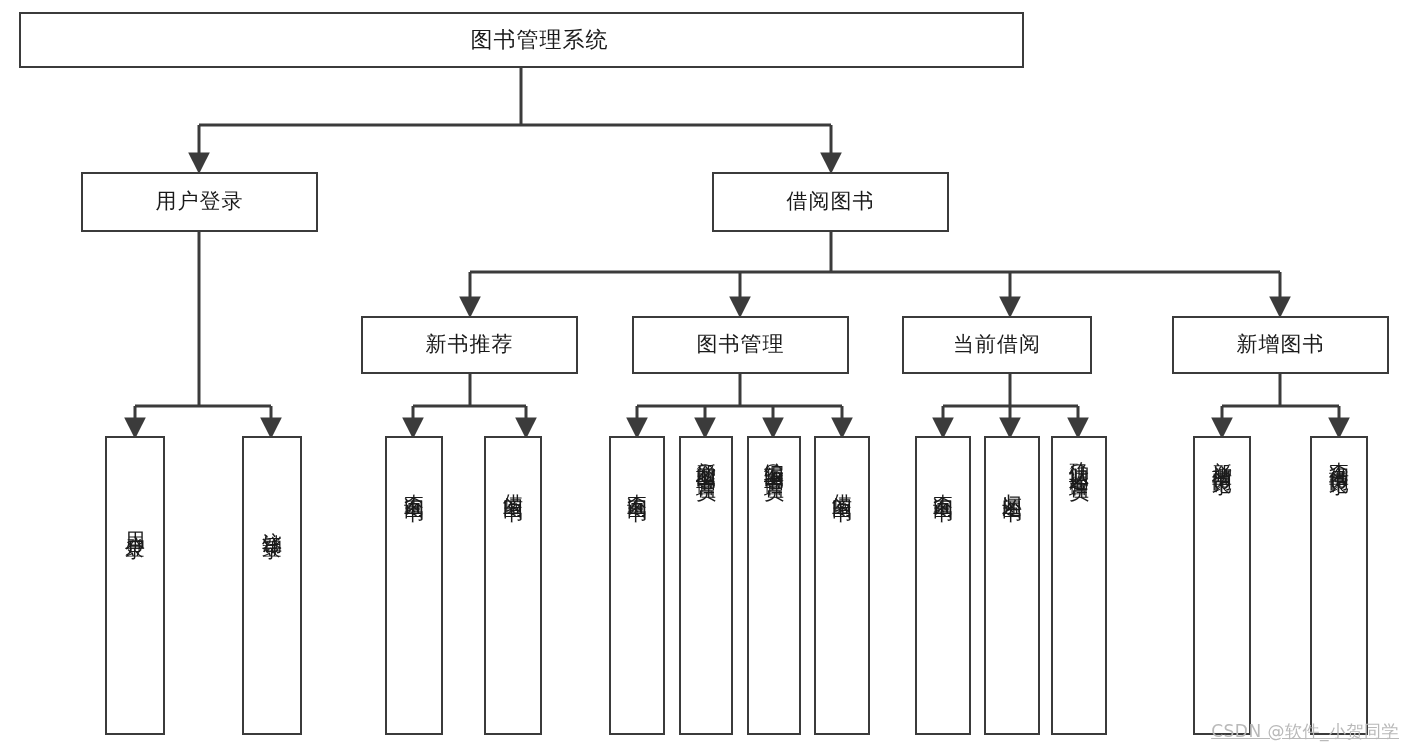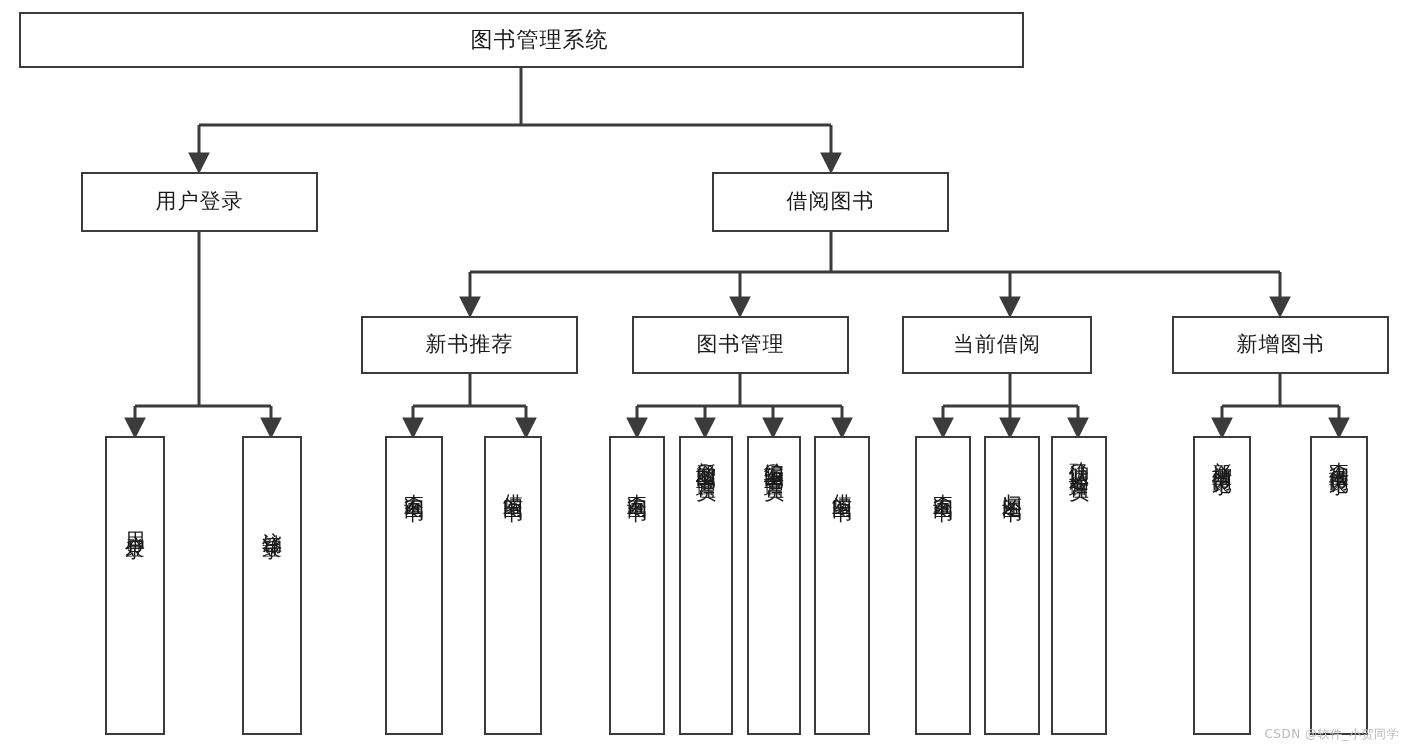--- a/index.html
+++ b/index.html
@@ -58,25 +58,26 @@
     white-space: nowrap;
     color: #1a1a1a;
   }
   .vert.anchor-mid .vlabel { margin-top: 78px; }
   .vert.anchor-hi  .vlabel { margin-top: 40px; }
   .vert.anchor-top .vlabel { margin-top: 8px; }
   #watermark {
     position: absolute;
     right: 6px;
     bottom: 4px;
-    font-size: 12px;
+    font-size: 17px;
     color: #b9b9b9;
     letter-spacing: 0.5px;
     white-space: nowrap;
     user-select: none;
+    text-decoration: underline;
   }
 </style>
 </head>
 <body>
 
 <div id="canvas">
 
   <svg id="wires" viewBox="0 0 1405 747" width="1405" height="747">
     <defs>
       <marker id="arrow" markerWidth="9" markerHeight="9" refX="3.2" refY="4.0" orient="auto" markerUnits="strokeWidth">

